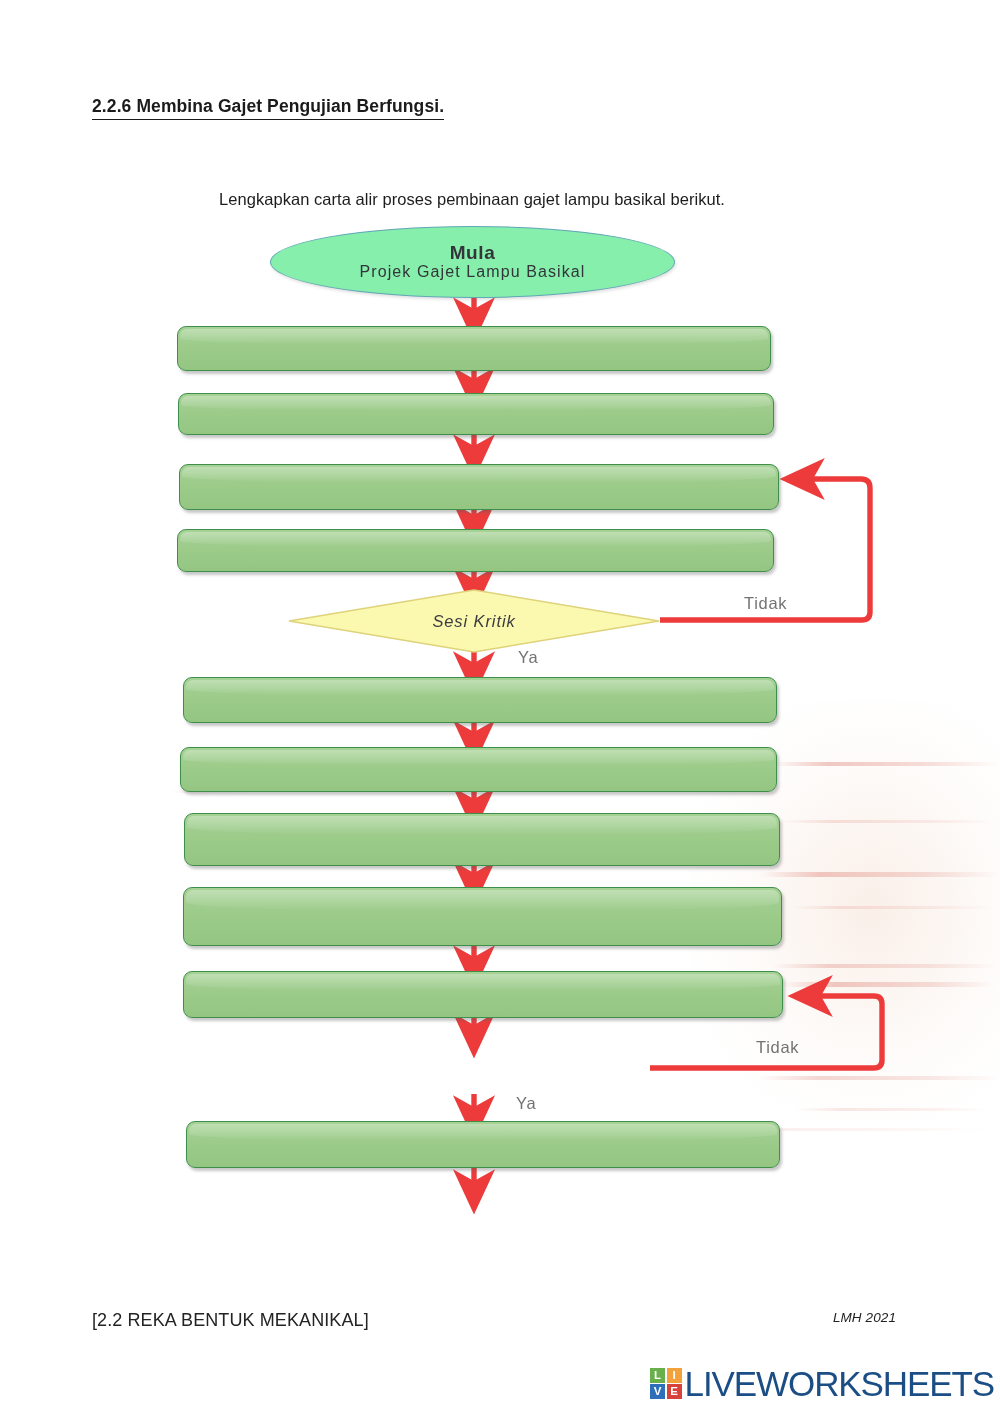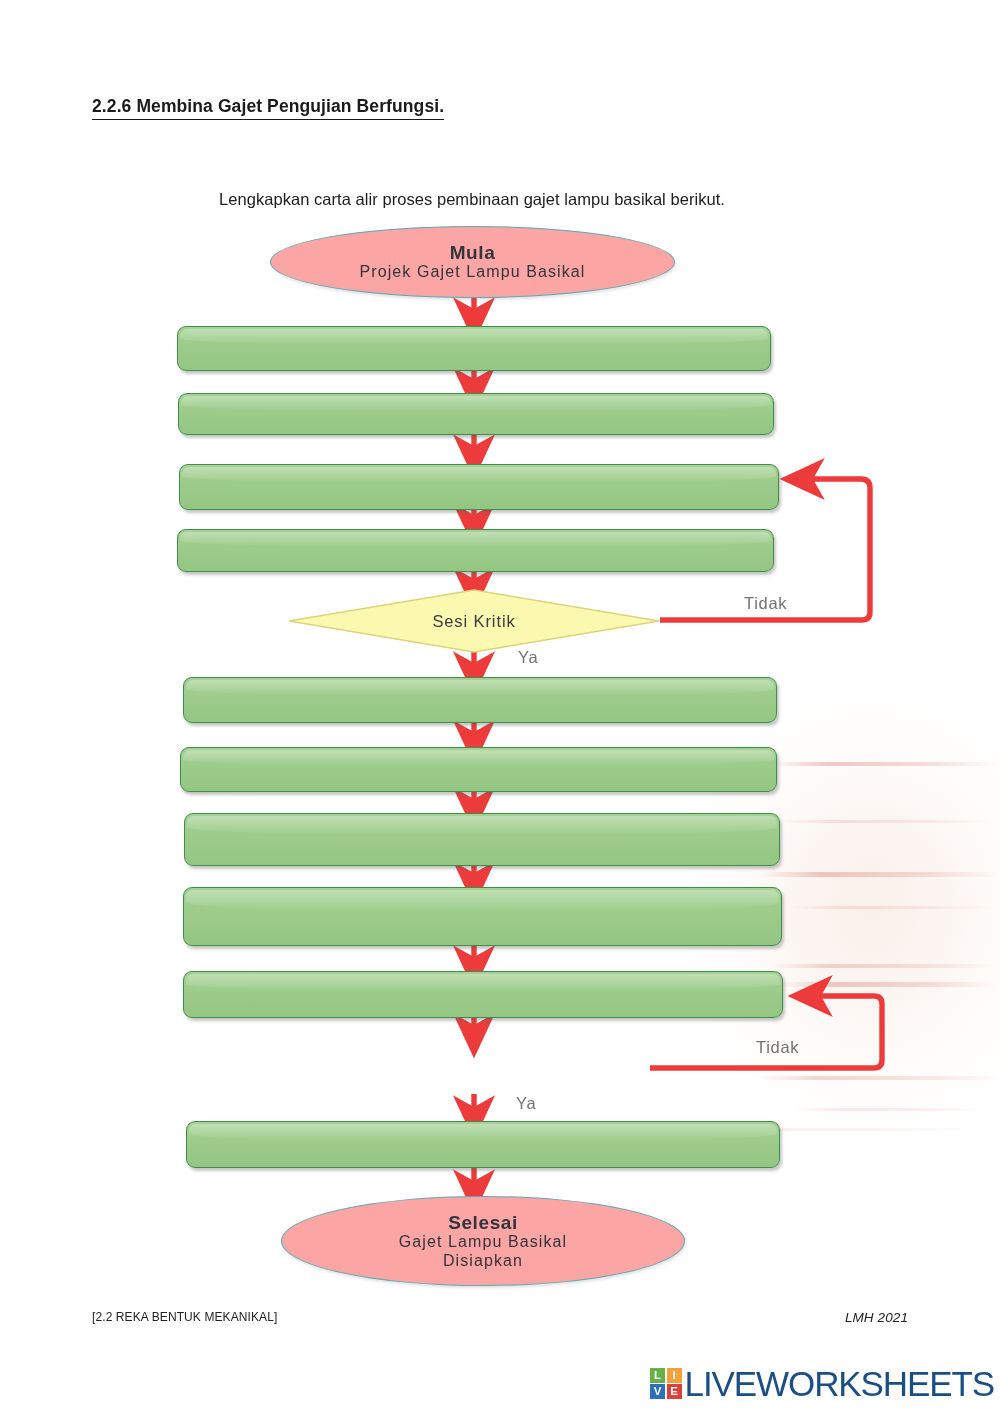--- a/index.html
+++ b/index.html
@@ -80,21 +80,21 @@
     background: linear-gradient(180deg, rgba(255,255,255,.30), rgba(255,255,255,0));
     pointer-events: none;
   }
 
   
   .term {
     position: absolute;
     box-sizing: border-box;
     border: 1.7px solid #5fa8b5;
     border-radius: 50%;
-    background: #fca5a5;
+    background: #86efac;
     display: flex;
     flex-direction: column;
     align-items: center;
     justify-content: center;
     color: #34353a;
     text-align: center;
     box-shadow: 1px 2px 3px rgba(120,120,120,.22);
   }
   .term .l1 {
     font-size: 19px;
@@ -116,20 +116,21 @@
   .dec-label {
     position: absolute;
     left: 0; right: 0;
     top: 50%;
     transform: translateY(-50%);
     text-align: center;
     font-size: 16.5px;
     color: #3a3b40;
     letter-spacing: .9px;
     pointer-events: none;
+    font-style: italic;
   }
 
   
   .conn {
     position: absolute;
     left: 0; top: 0;
     width: 1000px; height: 1413px;
     pointer-events: none;
     overflow: visible;
   }
@@ -139,27 +140,27 @@
     font-size: 16.5px;
     color: #737373;
     letter-spacing: .7px;
   }
 
   
   .footer-left {
     position: absolute;
     left: 92px;
     top: 1310px;
-    font-size: 12px;
+    font-size: 18px;
     color: #232323;
     letter-spacing: .1px;
   }
   .footer-right {
     position: absolute;
-    right: 92px;
+    right: 104px;
     top: 1310px;
     font-size: 13.5px;
     font-style: italic;
     color: #232323;
     letter-spacing: .1px;
   }
 
   
   #lws {
     position: absolute;
@@ -276,25 +277,20 @@
         <polygon points="186,1 371,32 186,63 1,32" fill="#fbf8b0" stroke="#ded37a" stroke-width="1.4"></polygon>
       </svg>
       <div class="dec-label">Sesi Kritik</div>
     </div>
     <div class="edge-label" style="left:744px; top:594px;">Tidak</div>
     <div class="edge-label" style="left:518px; top:648px;">Ya</div>
 
     <div class="edge-label" style="left:756px; top:1038px;">Tidak</div>
     <div class="edge-label" style="left:516px; top:1094px;">Ya</div>
 
-    <div class="term" style="left:281px; top:1196px; width:404px; height:90px;">
-      <div class="l1">Selesai</div>
-      <div class="l2">Gajet Lampu Basikal</div>
-      <div class="l3">Disiapkan</div>
-    </div>
 
   </div>
 
   <div class="footer-left">[2.2 REKA BENTUK MEKANIKAL]</div>
   <div class="footer-right">LMH 2021</div>
 
   <div id="lws">
     <div id="lws-grid">
       <span style="background:#6ab04a;">L</span>
       <span style="background:#f2a13b;">I</span>

